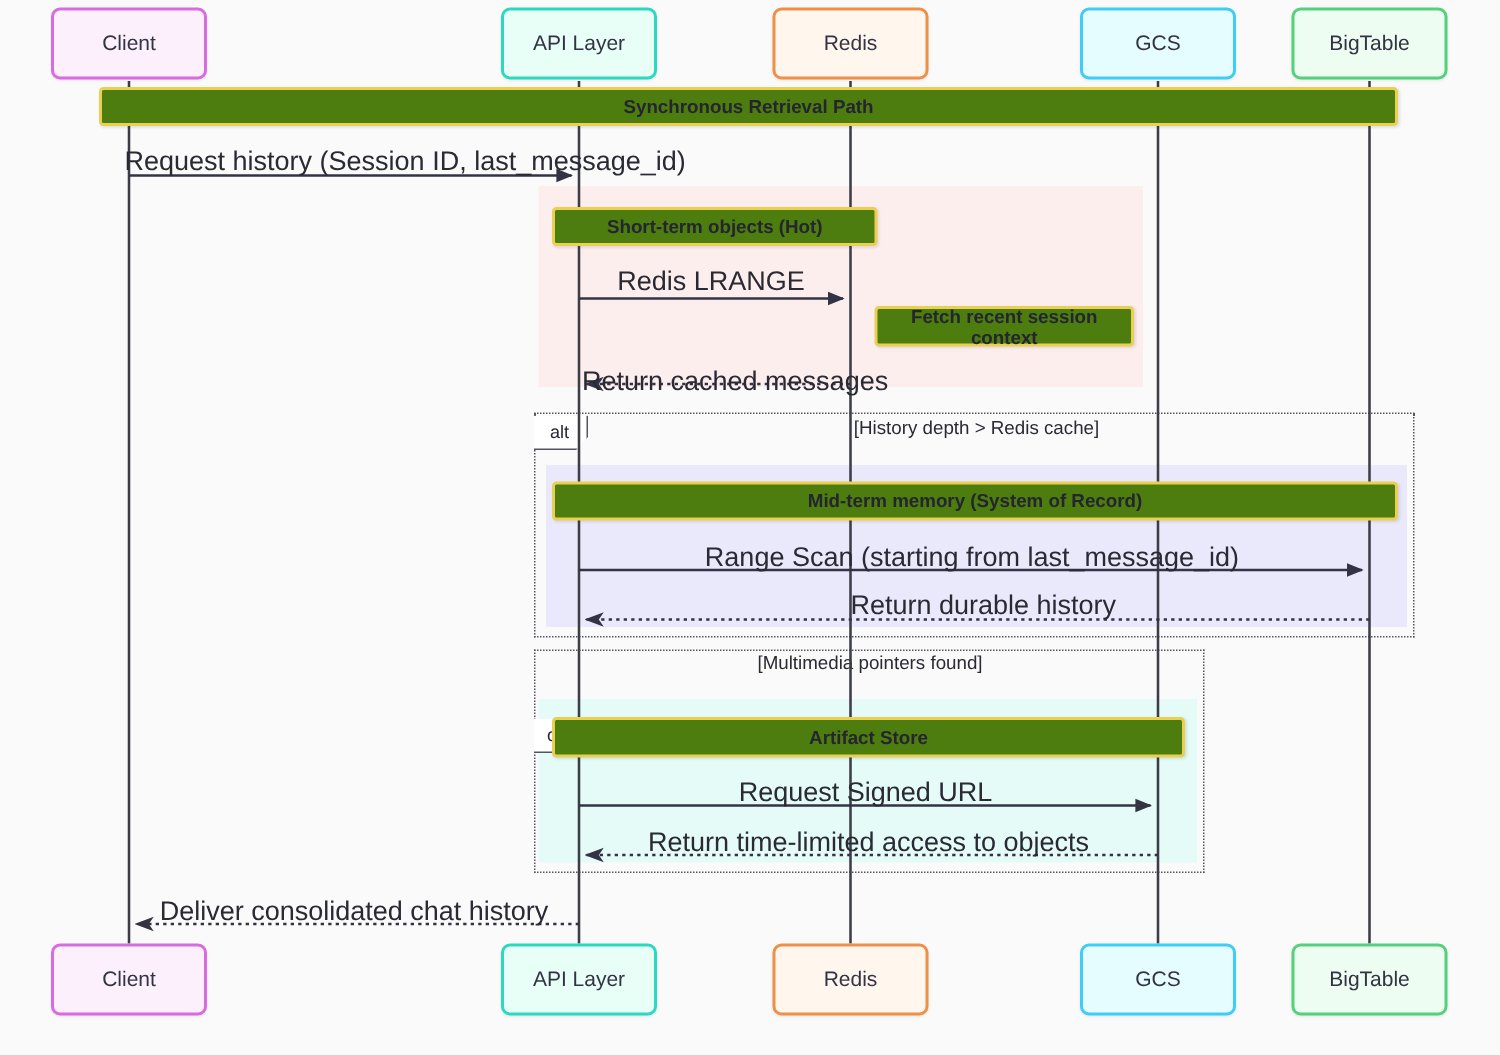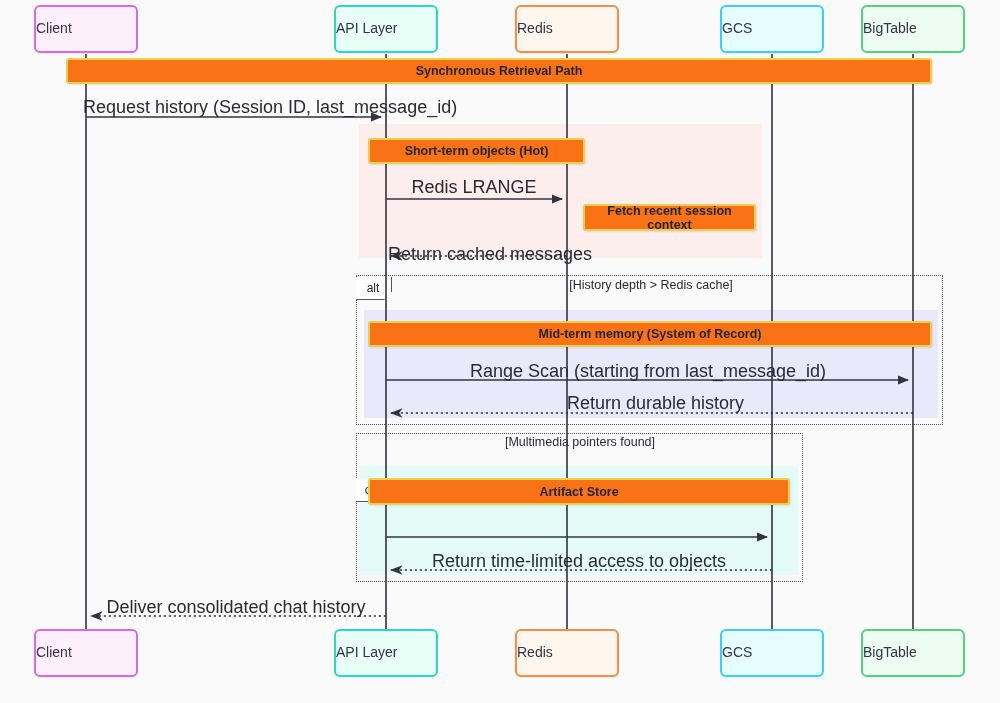--- a/index.html
+++ b/index.html
@@ -16,34 +16,34 @@
     background: #fafafa;
   }
   svg.layer {
     position: absolute; left: 0; top: 0;
     width: 1000px; height: 703px;
     pointer-events: none;
   }
   
   .participant {
     position: absolute;
-    display: flex; align-items: center; justify-content: flex-start;
+    display: flex; align-items: center; justify-content: center;
     border-radius: 6px;
     border-width: 2px; border-style: solid;
     font-size: 14px;
     color: #333344;
     box-shadow: 0 1px 2px rgba(0,0,0,0.07);
     text-align: center;
     line-height: 1.1;
   }
   
   .note {
     position: absolute;
     display: flex; align-items: center; justify-content: center;
-    background: #f97316;
+    background: #4d7c0f;
     border: 2px solid #e9cf52;
     border-radius: 3px;
     font-size: 12.5px;
     font-weight: bold;
     color: #252530;
     box-shadow: 1px 1px 2px rgba(0,0,0,0.10);
     text-align: center;
     padding: 0 8px;
   }
   
@@ -151,20 +151,21 @@
 
   <div class="note" style="left:368px; top:478px; width:422px; height:27px;justify-content:center;">
     <span>Artifact Store</span>
   </div>
 
   <div class="msg-label" style="left:83px; top:97px; width:300px;">Request history (Session ID, last_message_id)</div>
   <div class="msg-label" style="left:386px; top:177px; width:176px;">Redis LRANGE</div>
   <div class="msg-label" style="left:388px; top:244px; width:176px;">Return cached messages</div>
   <div class="msg-label" style="left:386px; top:361px; width:524px;">Range Scan (starting from last_message_id)</div>
   <div class="msg-label" style="left:388px; top:393px; width:524px;padding-left:11px;">Return durable history</div>
+  <div class="msg-label" style="left:386px; top:518px; width:382px;">Request Signed URL</div>
   <div class="msg-label" style="left:388px; top:551px; width:382px;">Return time-limited access to objects</div>
   <div class="msg-label" style="left:88px; top:597px; width:296px;">Deliver consolidated chat history</div>
 
   <div class="participant" style="left:34px; top:5px; width:104px; height:48px; background:#fdf0fd; border-color:#d96ae0;">
     <span>Client</span>
   </div>
   <div class="participant" style="left:334px; top:5px; width:104px; height:48px; background:#e8fff8; border-color:#2bd9c0;">
     <span>API Layer</span>
   </div>
   <div class="participant" style="left:515px; top:5px; width:104px; height:48px; background:#fff6ed; border-color:#f08f48;">

